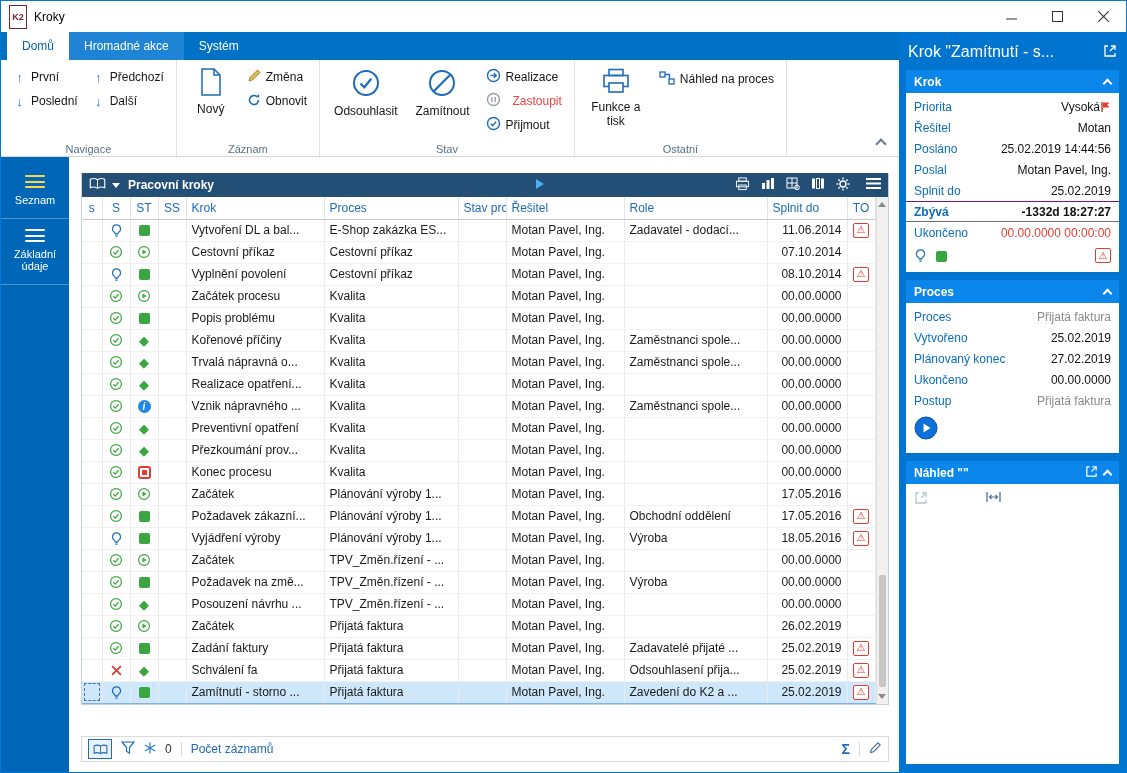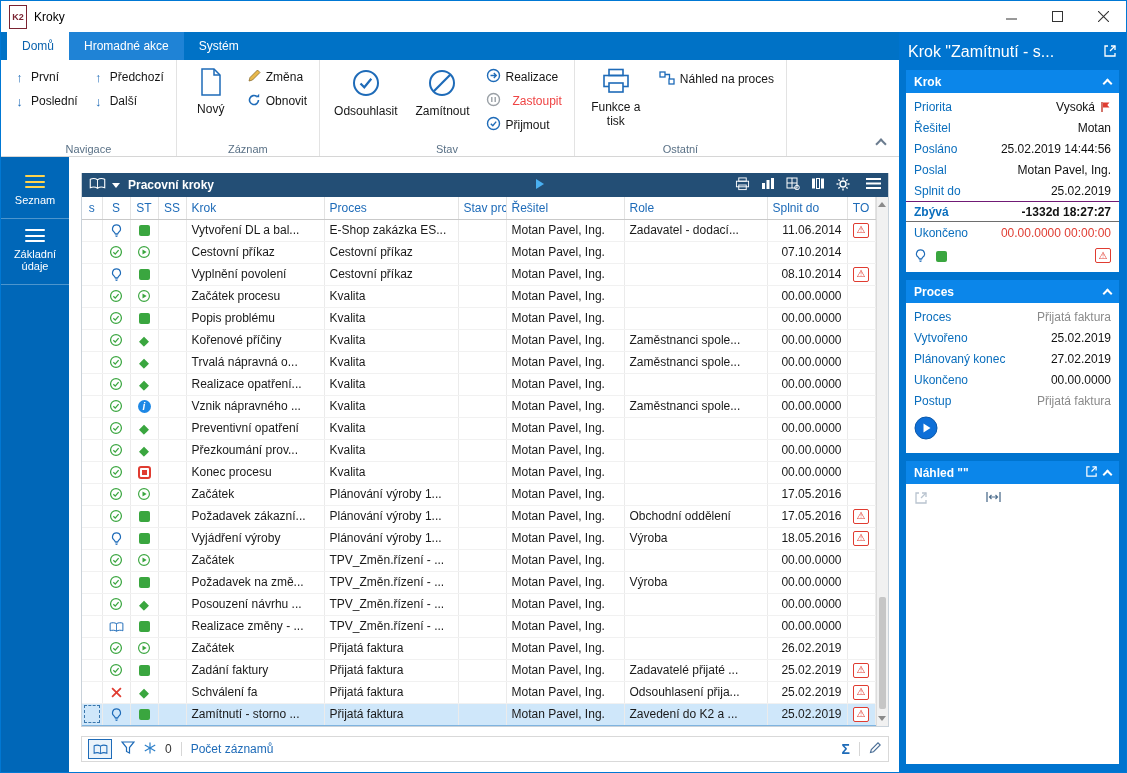--- a/index.html
+++ b/index.html
@@ -82,21 +82,21 @@
 .right-panel{flex:0 0 227px;background:#0074cf;display:flex;flex-direction:column;padding:5px 7px 8px;overflow:hidden;}
 .panel-title-row{display:flex;align-items:center;padding:6px 2px 9px;gap:6px;}
 .panel-title{flex:1;color:#fff;font-size:16px;white-space:nowrap;overflow:hidden;}
 .psection{margin-bottom:8px;}
 .psection-header{height:23px;background:#0b86ea;color:#fff;display:flex;align-items:center;font-weight:bold;font-size:12px;padding:0 8px;gap:6px;}
 .psh-title{flex:1;}
 .chev-up{width:7px;height:7px;border-top:2px solid #fff;border-left:2px solid #fff;transform:rotate(45deg);margin-top:3px;}
 .pfields{background:#fff;padding:3px 0 2px;}
 .pfield{display:flex;justify-content:space-between;align-items:center;height:21px;padding:0 8px;font-size:12px;}
 .plabel{color:#0a6ebd;white-space:nowrap;}
-.pvalue{color:#111;display:flex;align-items:center;gap:5px;white-space:nowrap;}
+.pvalue{color:#111;display:flex;align-items:center;white-space:nowrap;}
 .pfield.emph{font-weight:bold;border-top:1px solid #701a75;border-bottom:1px solid #6e6e6e;}
 .pfield.red .pvalue{color:#e03c31;}
 .pfield.muted .pvalue{color:#8a8a8a;}
 .picons{display:flex;align-items:center;gap:9px;padding:5px 8px 7px;background:#fff;}
 .picons .spacer{flex:1;}
 .pplay{padding:5px 8px 8px;background:#fff;}
 .psec-nahled{flex:1;display:flex;flex-direction:column;margin-bottom:0;}
 .pnahled-body{flex:1;background:#fff;padding:7px 8px;display:flex;align-items:flex-start;gap:58px;}
 </style>
 </head>
@@ -659,36 +659,20 @@
                       <td>Posouzení návrhu ...</td>
                       <td>TPV_Změn.řízení - ...</td>
                       <td></td>
                       <td>Motan Pavel, Ing.</td>
                       <td></td>
                       <td class="c-date">00.00.0000</td>
                       <td class="c-ic"></td>
                     </tr>
                     <tr>
                       <td class="c-ic"></td>
-                      <td class="c-ic"><svg width="15" height="12" viewBox="0 0 20 14" style="vertical-align:middle">
-                          <path d="M10 2.5C7.5 1 4 1 1.5 2v10c2.5-1 6-1 8.5.5 2.5-1.5 6-1.5 8.5-.5V2c-2.5-1-6-1-8.5.5z" fill="none" stroke="#1e6bb8" stroke-width="1.3"></path>
-                          <line x1="10" y1="2.5" x2="10" y2="12.8" stroke="#1e6bb8" stroke-width="1.1"></line>
-                        </svg></td>
-                      <td class="c-ic"><span class="i-square"></span></td>
-                      <td class="c-ic"></td>
-                      <td>Realizace změny - ...</td>
-                      <td>TPV_Změn.řízení - ...</td>
-                      <td></td>
-                      <td>Motan Pavel, Ing.</td>
-                      <td></td>
-                      <td class="c-date">00.00.0000</td>
-                      <td class="c-ic"></td>
-                    </tr>
-                    <tr>
-                      <td class="c-ic"></td>
                       <td class="c-ic"><svg width="14" height="14" viewBox="0 0 16 16" style="vertical-align:middle">
                           <circle cx="8" cy="8" r="6.2" fill="none" stroke="#3aa63f" stroke-width="1.4"></circle>
                           <path d="M5 8.3l2.1 2.1L11 5.9" fill="none" stroke="#3aa63f" stroke-width="1.5"></path>
                         </svg></td>
                       <td class="c-ic"><svg width="14" height="14" viewBox="0 0 16 16" style="vertical-align:middle">
                           <circle cx="8" cy="8" r="6.2" fill="none" stroke="#3aa63f" stroke-width="1.3"></circle>
                           <path d="M6.3 5.2v5.6L11 8z" fill="#3aa63f"></path>
                         </svg></td>
                       <td class="c-ic"></td>
                       <td>Začátek</td>

